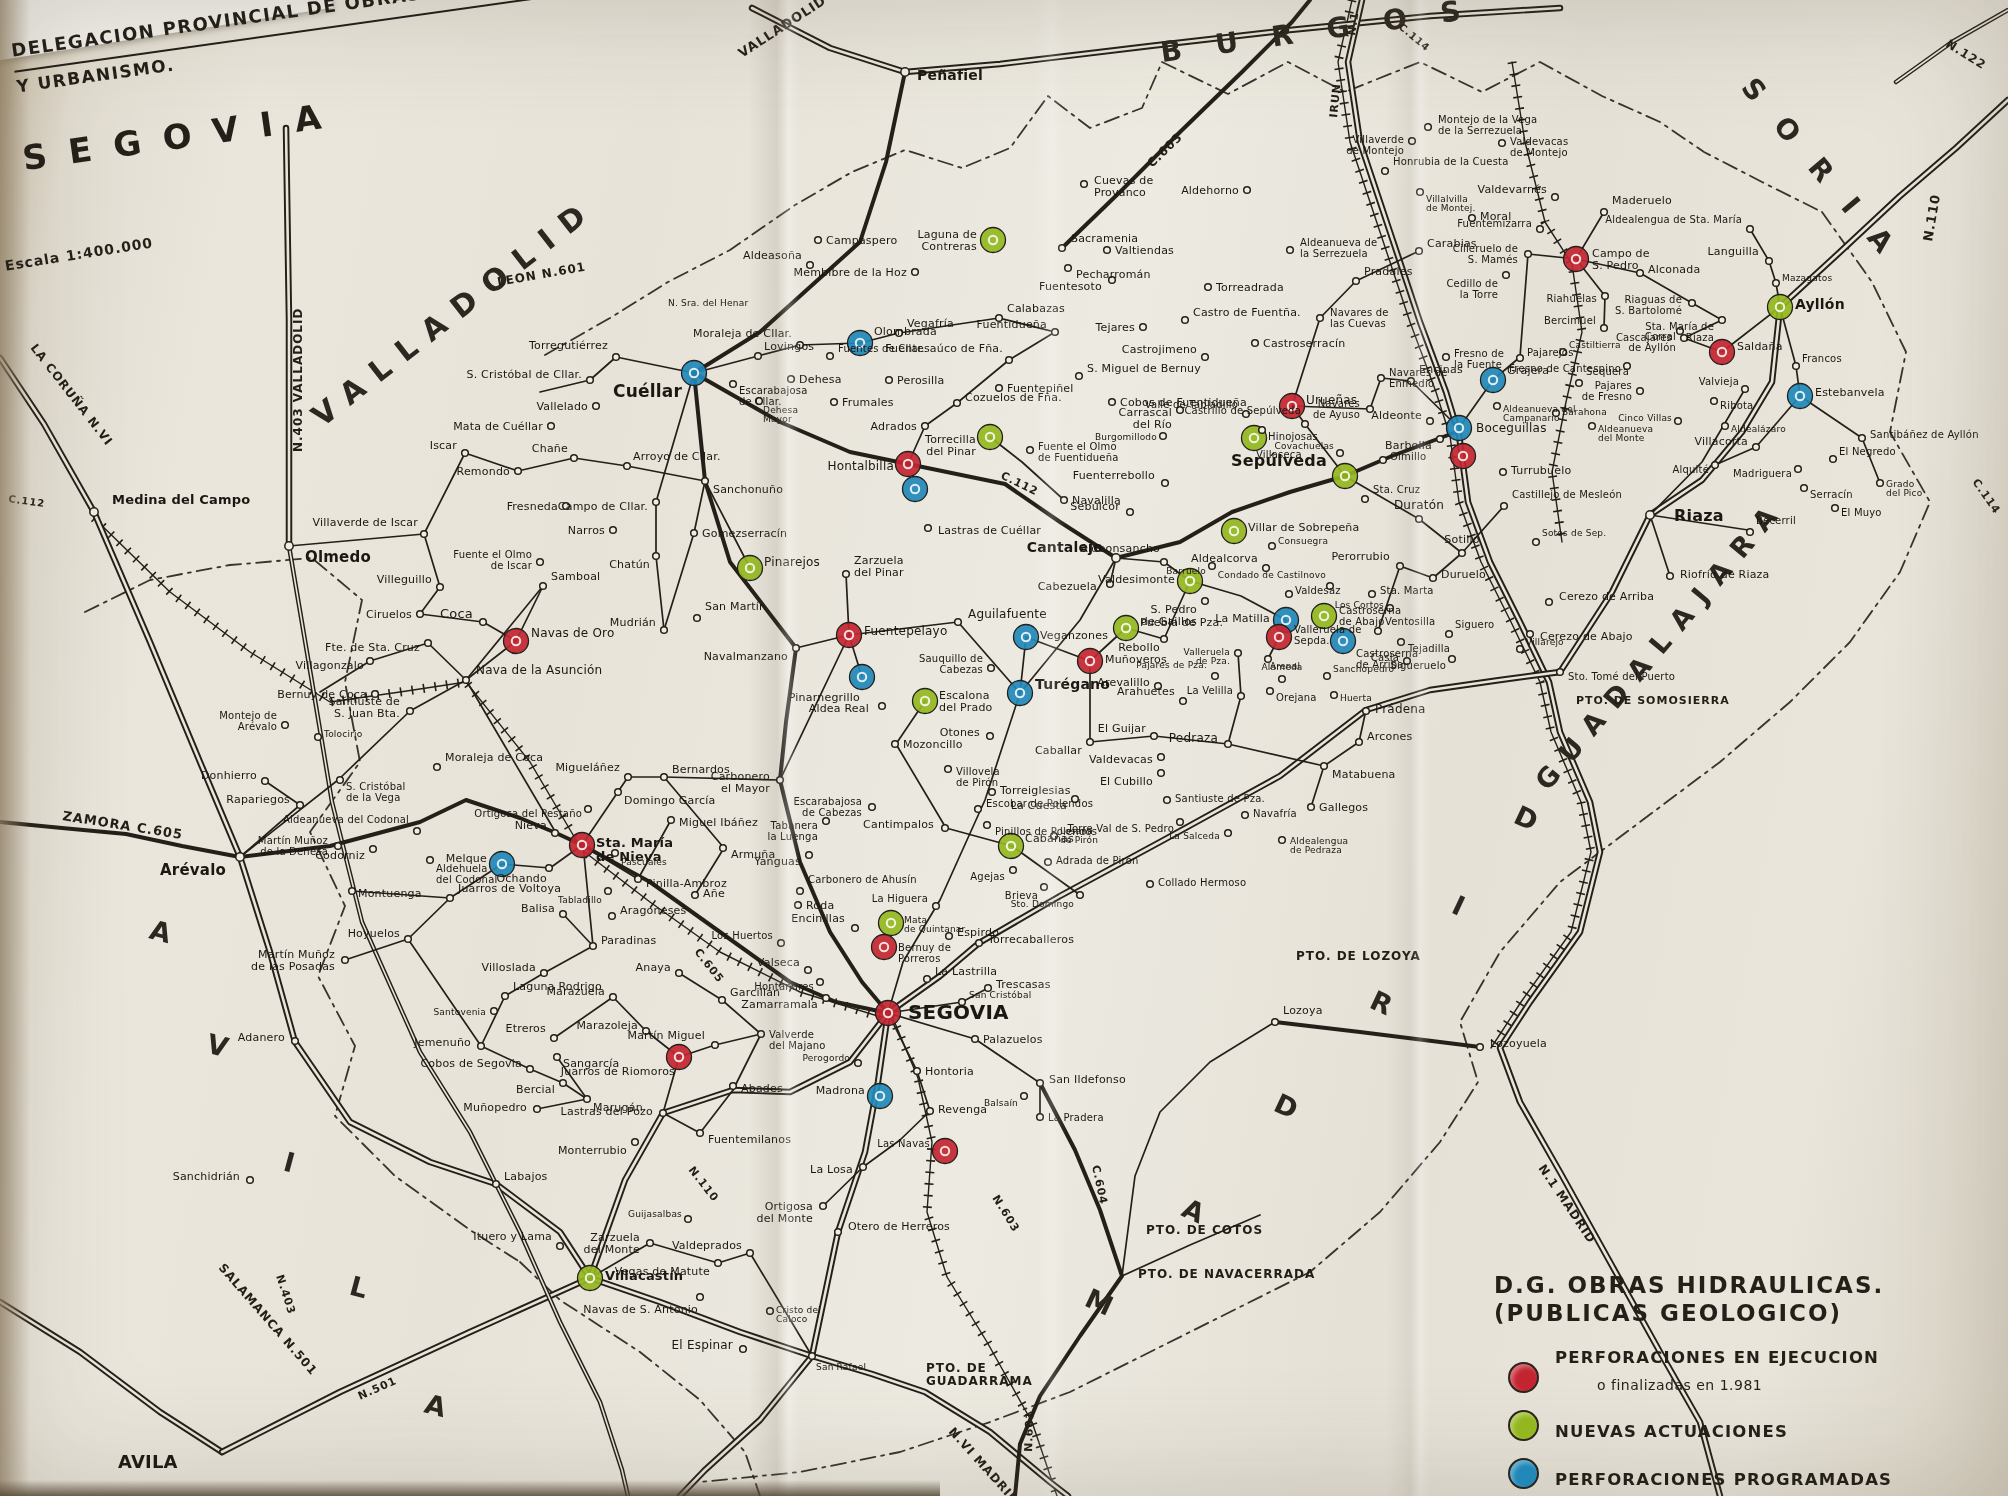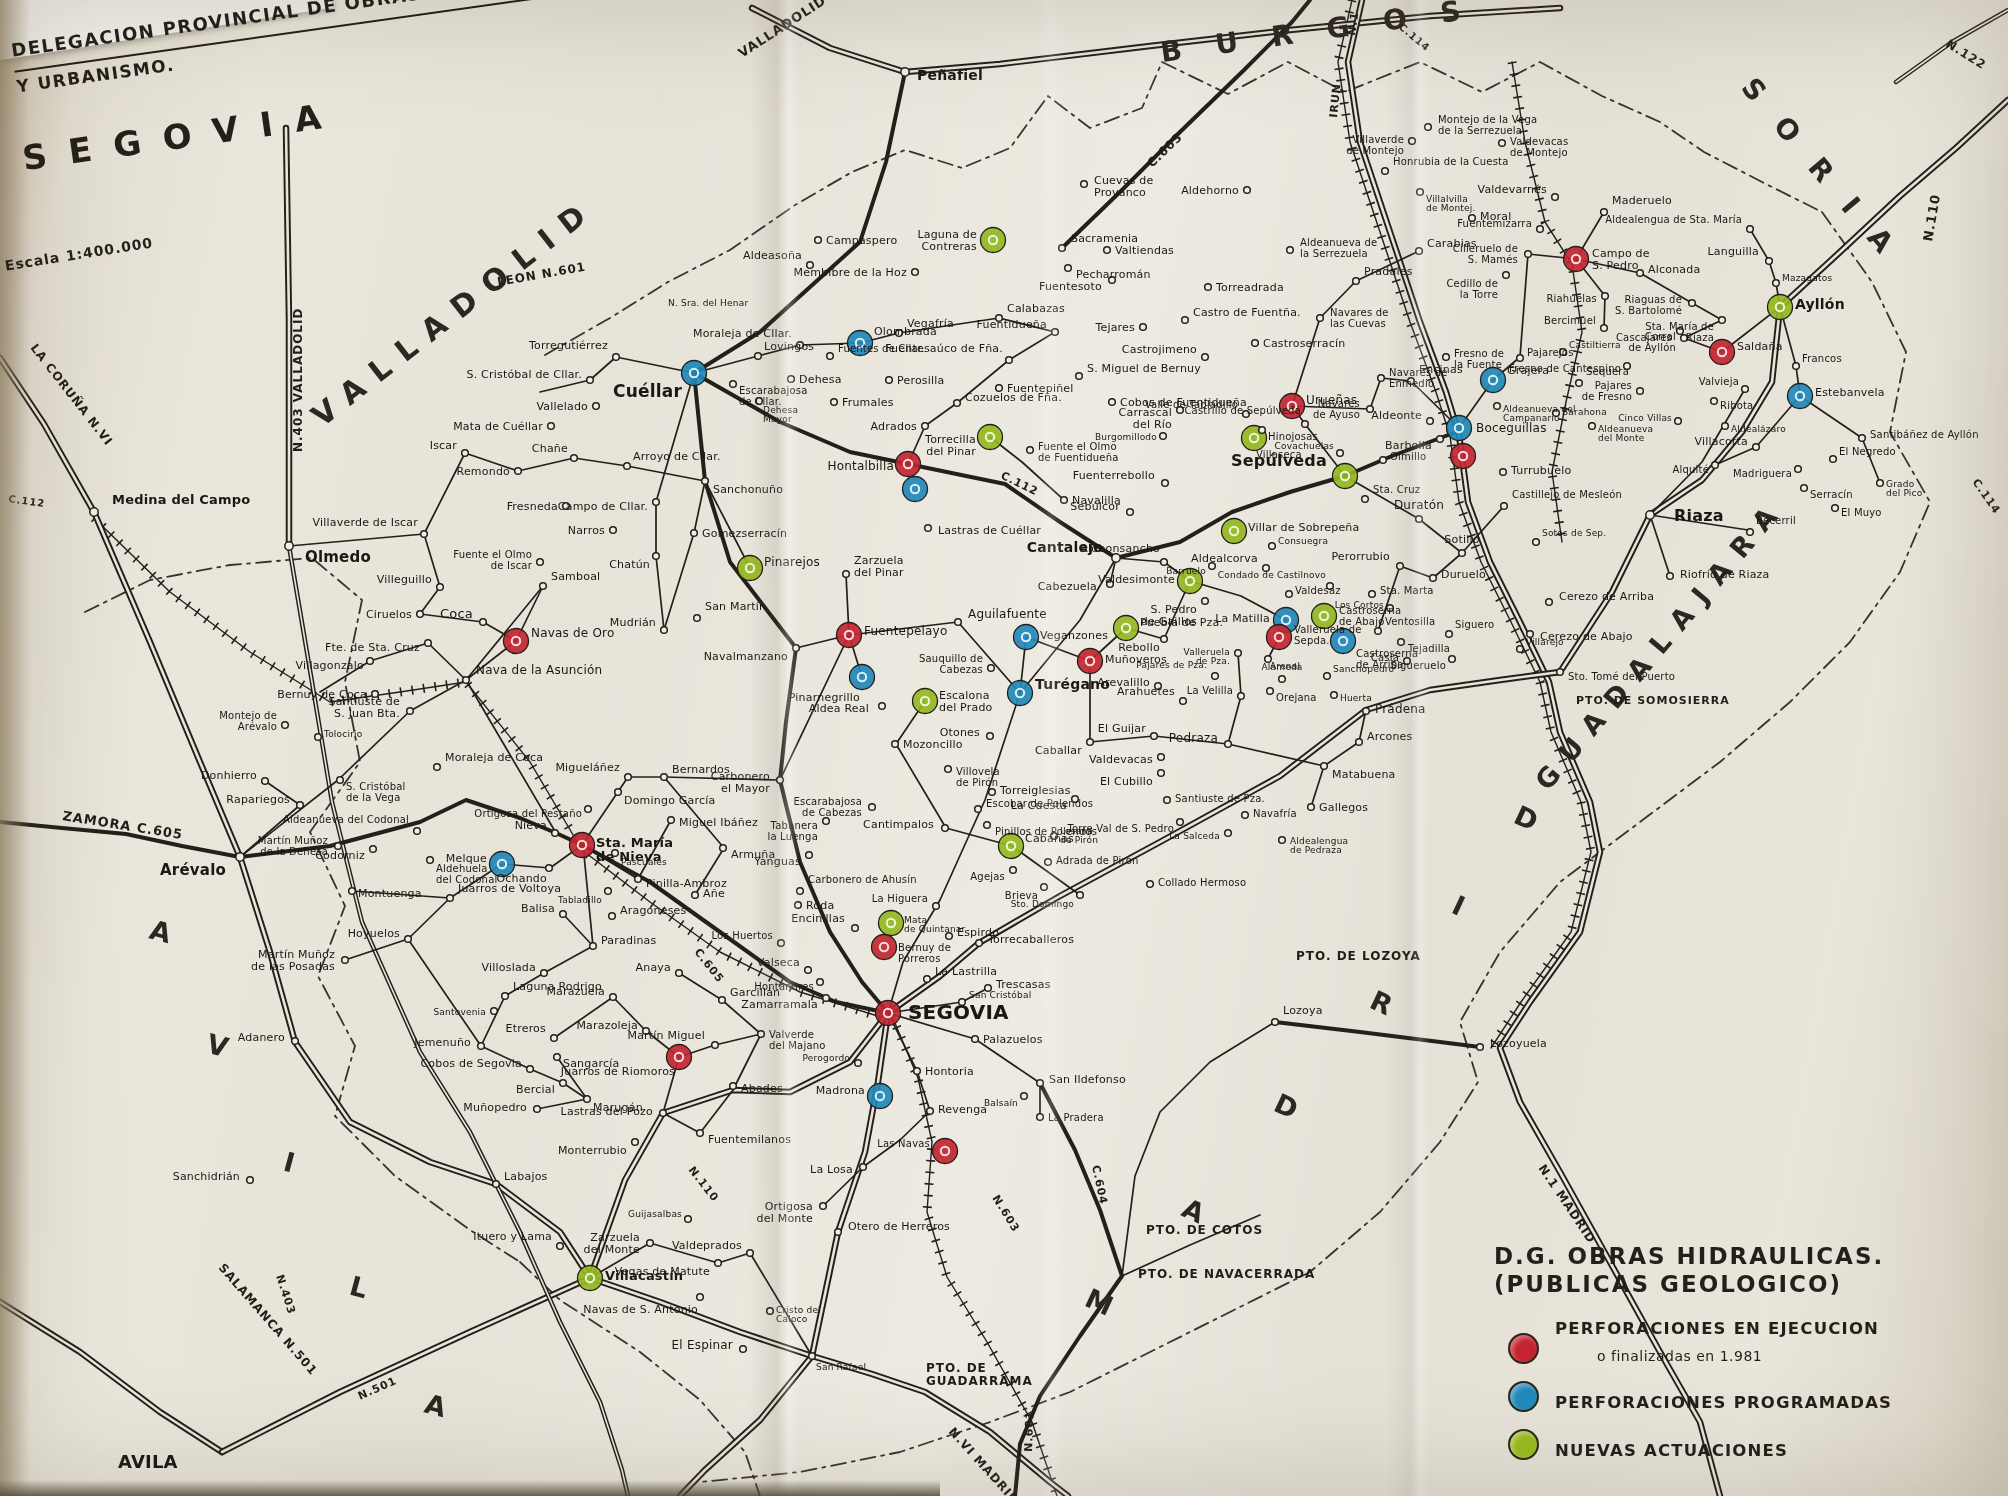--- a/index.html
+++ b/index.html
@@ -17,21 +17,21 @@
   .edgeB{position:absolute;left:0;bottom:0;width:940px;height:16px;pointer-events:none;
     background:linear-gradient(0deg,rgba(84,72,54,.85),rgba(84,72,54,0))}
   .cornerTL{position:absolute;left:-30px;top:-34px;width:360px;height:70px;pointer-events:none;
     background:#f2f1ec;transform:rotate(-9deg);box-shadow:0 3px 6px rgba(60,50,35,.35)}
   .vig{position:absolute;inset:0;pointer-events:none;box-shadow:inset 0 0 120px rgba(96,82,60,.25)}
   .hdr{position:absolute;left:10px;top:40px;transform:rotate(-8deg);transform-origin:0 0;width:560px}
   .hdr-l1{font-size:18px;font-weight:700;letter-spacing:1.5px;border-bottom:2.5px solid #241f19;padding-bottom:10px;width:545px}
   .hdr-l2{font-size:17px;font-weight:700;letter-spacing:1.5px;margin-top:4px}
   .hdr-title{font-size:34px;font-weight:700;letter-spacing:22px;margin-top:42px;margin-left:-4px;white-space:nowrap}
   .hdr-scale{position:absolute;left:4px;top:246px;font-size:14px;font-weight:700;transform:rotate(-9deg);letter-spacing:1px}
-  .legend{position:absolute;left:1494px;top:1243px;width:500px}
+  .legend{position:absolute;left:1494px;top:1272px;width:500px}
   .lg-title{font-size:23px;font-weight:700;letter-spacing:2px;line-height:1.2;white-space:nowrap}
   .lg-item{display:flex;align-items:flex-end;margin-top:17px;margin-left:14px}
   .lg-dot{width:31px;height:31px;border-radius:50%;border:2.5px solid #2a251d;flex:0 0 auto;margin-right:16px;
     box-shadow:inset 3px 3px 4px rgba(255,255,255,.35)}
   .lg-txt{font-size:16.5px;font-weight:700;letter-spacing:1.2px;padding-top:4px;white-space:nowrap}
   .lg-sub{font-size:14px;font-weight:400;letter-spacing:.5px;margin-left:42px;margin-top:10px}
 </style>
 </head>
 <body>
 
@@ -969,21 +969,21 @@
       <span>(PUBLICAS GEOLOGICO)</span>
     </div>
     <div class="lg-item">
       <span class="lg-dot" id="lg-dot-0" style="background: rgb(195, 37, 48);"></span>
       <span class="lg-txt">
         <span>PERFORACIONES EN EJECUCION</span>
         <div class="lg-sub">o finalizadas en 1.981</div>
       </span>
     </div>
     <div class="lg-item">
+      <span class="lg-dot" id="lg-dot-2" style="background: rgb(148, 183, 31);"></span>
+      <span class="lg-txt">NUEVAS ACTUACIONES</span>
+    </div>
+    <div class="lg-item">
       <span class="lg-dot" id="lg-dot-1" style="background: rgb(33, 136, 184);"></span>
       <span class="lg-txt">PERFORACIONES PROGRAMADAS</span>
-    </div>
-    <div class="lg-item">
-      <span class="lg-dot" id="lg-dot-2" style="background: rgb(148, 183, 31);"></span>
-      <span class="lg-txt">NUEVAS ACTUACIONES</span>
     </div>
   </div>
 </div>
 
 </body></html>

